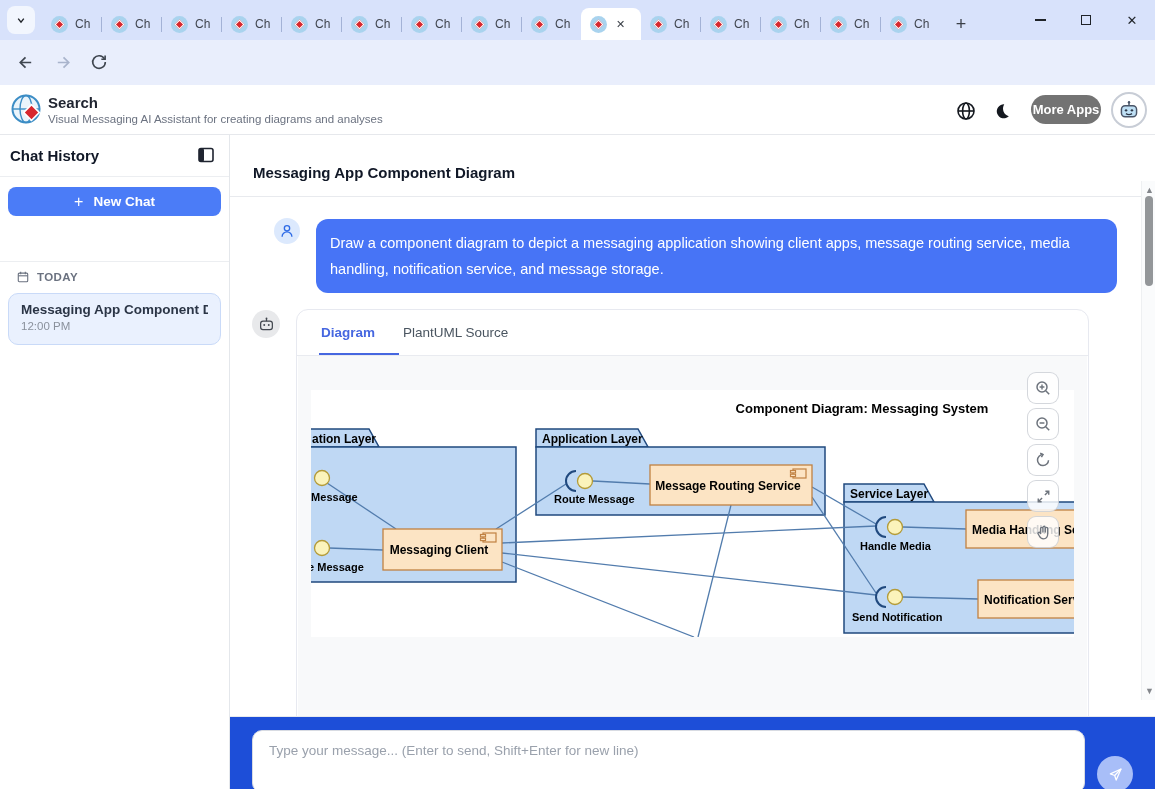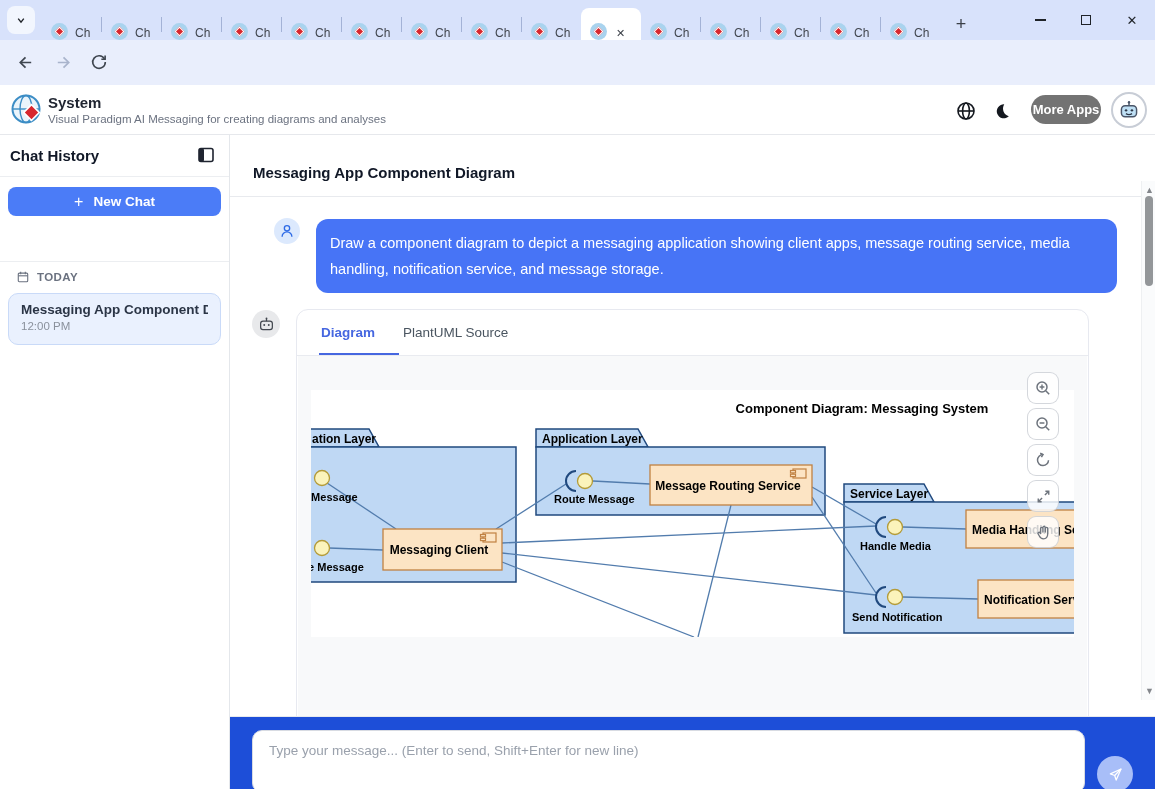--- a/index.html
+++ b/index.html
@@ -3,21 +3,21 @@
 <meta charset="utf-8">
 <style>
   * { margin:0; padding:0; box-sizing:border-box; }
   html,body { width:1155px; height:789px; overflow:hidden; }
   body { font-family:"Liberation Sans", sans-serif; position:relative; background:#fff; color:#1f2430; }
 
   
   .tabstrip { position:absolute; left:0; top:0; width:1155px; height:40px; background:#d8e2fb; display:flex; align-items:flex-end; }
   .tab-chevron { position:absolute; left:7px; top:6px; width:28px; height:28px; border-radius:8px; background:#f2f6fe; display:flex; align-items:center; justify-content:center; }
   .tabs-row { position:absolute; left:42px; top:8px; height:32px; display:flex; align-items:center; }
-  .tab { width:59px; height:32px; display:flex; align-items:flex-end; gap:7px; padding:0 9px; border-radius:8px 8px 0 0; cursor:default; }
+  .tab { width:59px; height:32px; display:flex; align-items:center; gap:7px; padding:0 9px; border-radius:8px 8px 0 0; cursor:default; }
   .tab.active { background:#fff; width:60px; }
   .tab-label { font-size:12px; color:#41464f; }
   .tab-sep { width:1px; height:15px; background:#a3b2d6; }
   .favicon { width:17px; height:17px; border-radius:50%; background:#a9d3ee; position:relative; flex:0 0 auto; }
   .favicon span { position:absolute; left:5px; top:5px; width:7px; height:7px; background:#d7282f; border:1px solid #fff; transform:rotate(45deg); }
   .tab-close { font-size:11px; color:#3a3f47; margin-left:2px; }
   .newtab-btn { width:26px; height:26px; margin-left:8px; display:flex; align-items:center; justify-content:center; font-size:18px; color:#3a3f47; border-radius:50%; }
   .win-controls { position:absolute; right:0; top:0; height:40px; display:flex; }
   .win-btn { width:46px; height:40px; display:flex; align-items:center; justify-content:center; color:#1f2328; font-size:13px; }
   .win-min-glyph { width:11px; height:1.4px; background:#1f2328; }
@@ -271,22 +271,22 @@
   </div>
 </div>
 
 <div class="app-header">
   <svg class="vp-logo" viewBox="0 0 34 34">
     <circle cx="16" cy="16" r="13.5" fill="#eaf4fb" stroke="#3c8dc5" stroke-width="2"></circle>
     <ellipse cx="16" cy="16" rx="6" ry="13.5" fill="none" stroke="#3c8dc5" stroke-width="1.4"></ellipse>
     <line x1="2.5" y1="16" x2="29.5" y2="16" stroke="#3c8dc5" stroke-width="1.4"></line>
     <rect x="16" y="14" width="11" height="11" transform="rotate(45 21.5 19.5)" fill="#d7282f" stroke="#fff" stroke-width="1.6"></rect>
   </svg>
-  <div class="app-title">System</div>
-  <div class="app-subtitle">Visual Paradigm AI Messaging for creating diagrams and analyses</div>
+  <div class="app-title">Search</div>
+  <div class="app-subtitle">Visual Messaging AI Assistant for creating diagrams and analyses</div>
   <div class="hdr-icon" style="left:955px">
     <svg width="20" height="20" viewBox="0 0 20 20">
         <circle cx="10" cy="10" r="8" fill="none" stroke="#14181f" stroke-width="1.6"></circle>
         <ellipse cx="10" cy="10" rx="3.4" ry="8" fill="none" stroke="#14181f" stroke-width="1.6"></ellipse>
         <line x1="2" y1="10" x2="18" y2="10" stroke="#14181f" stroke-width="1.6"></line>
       </svg>
   </div>
   <div class="hdr-icon" style="left:991px">
     <svg width="18" height="18" viewBox="0 0 20 20">
         <path d="M12.5 2.6 a7.8 7.8 0 1 0 5.1 13.2 A 8.8 8.8 0 0 1 12.5 2.6 Z" fill="#14181f"></path>

